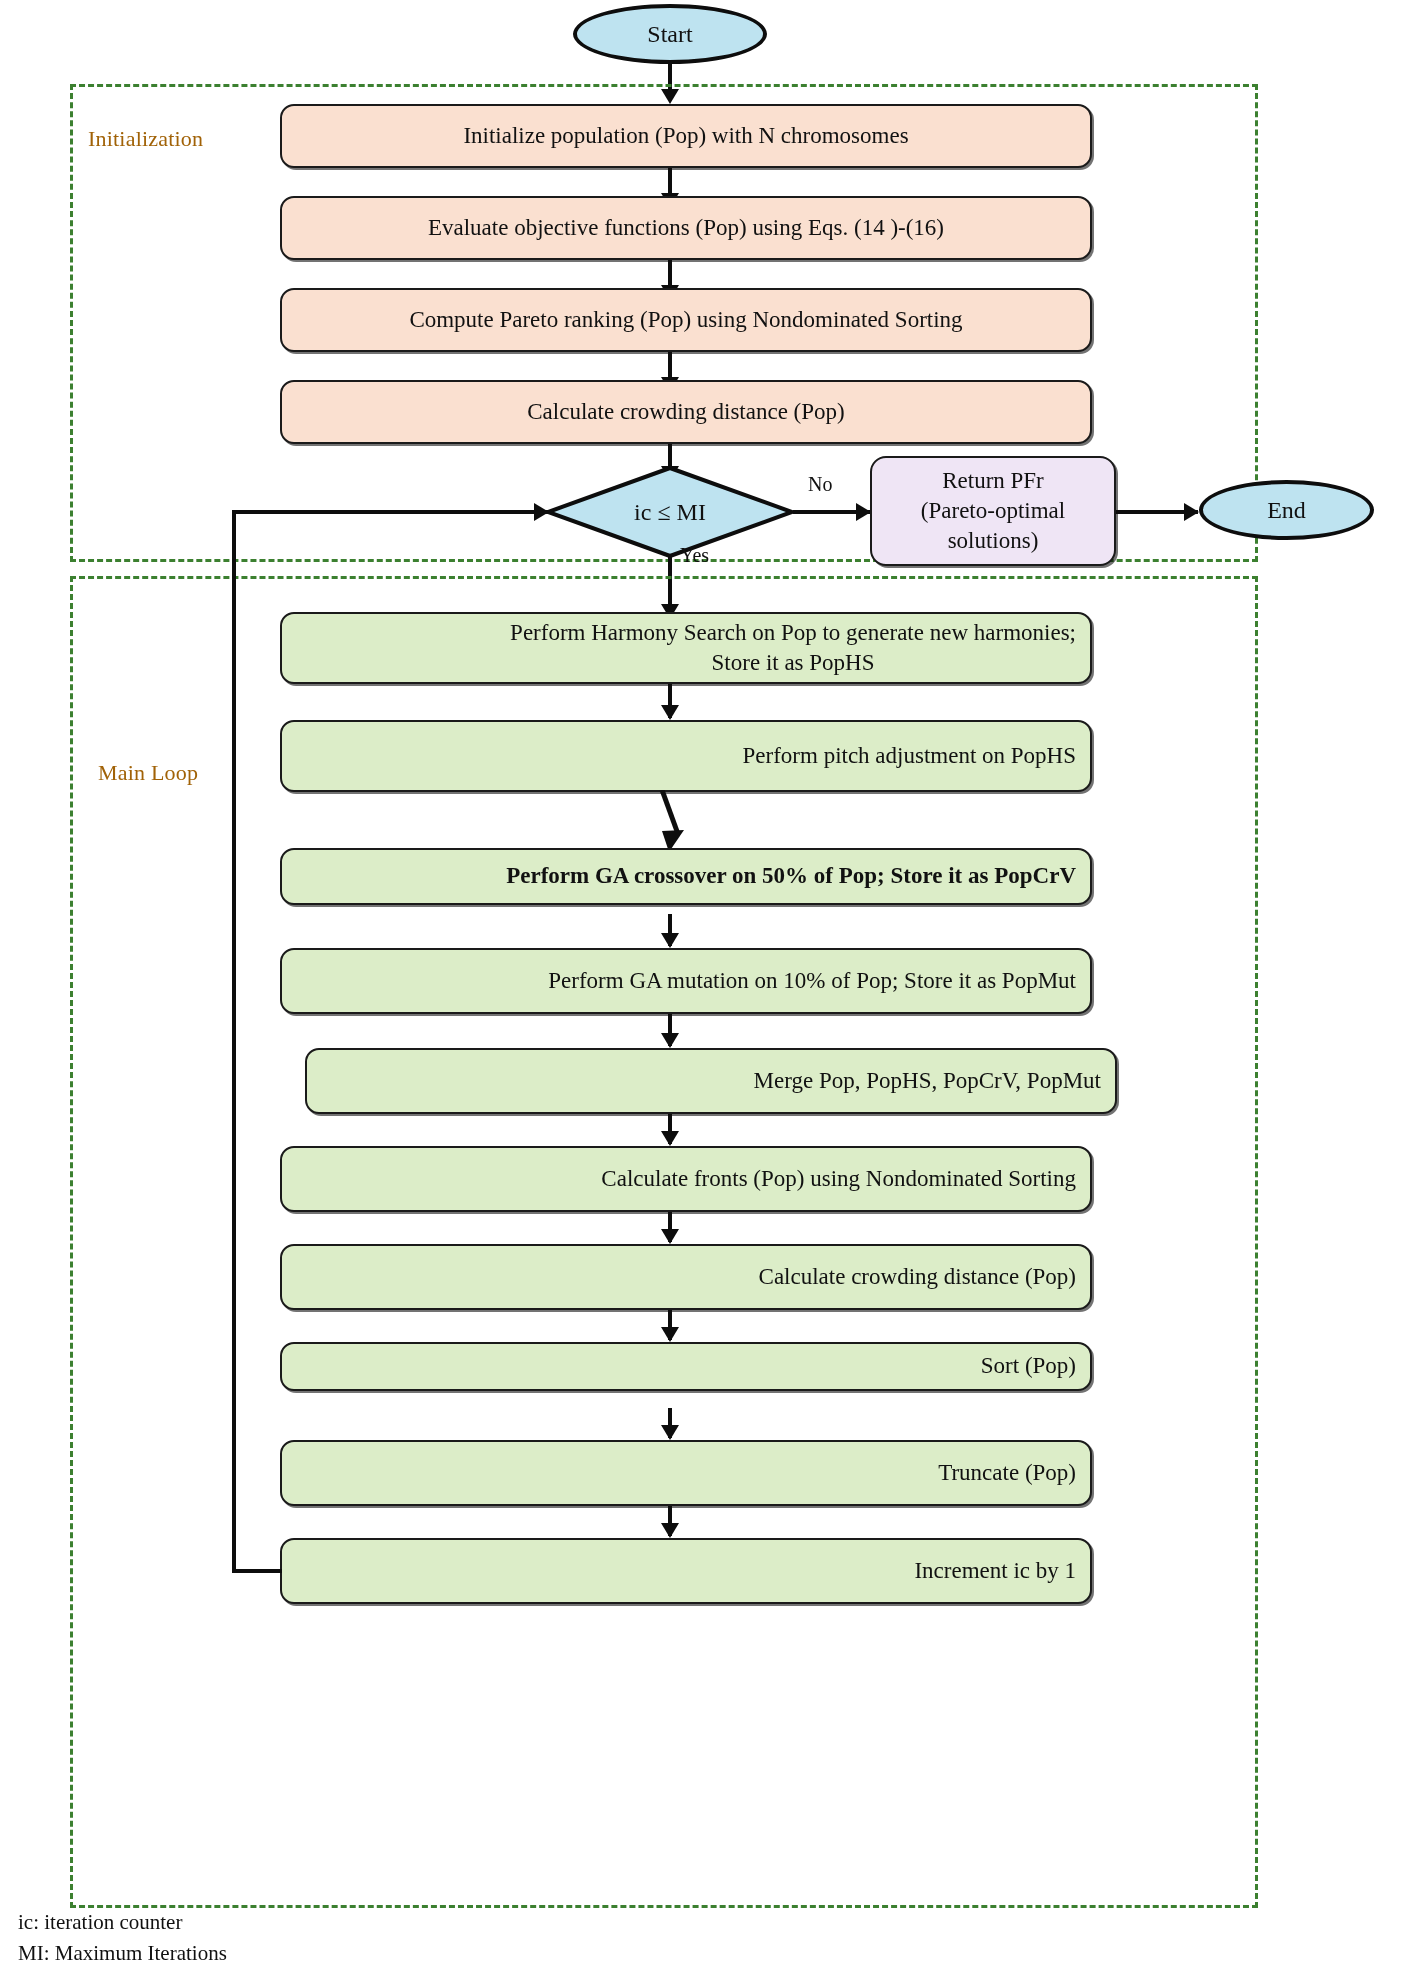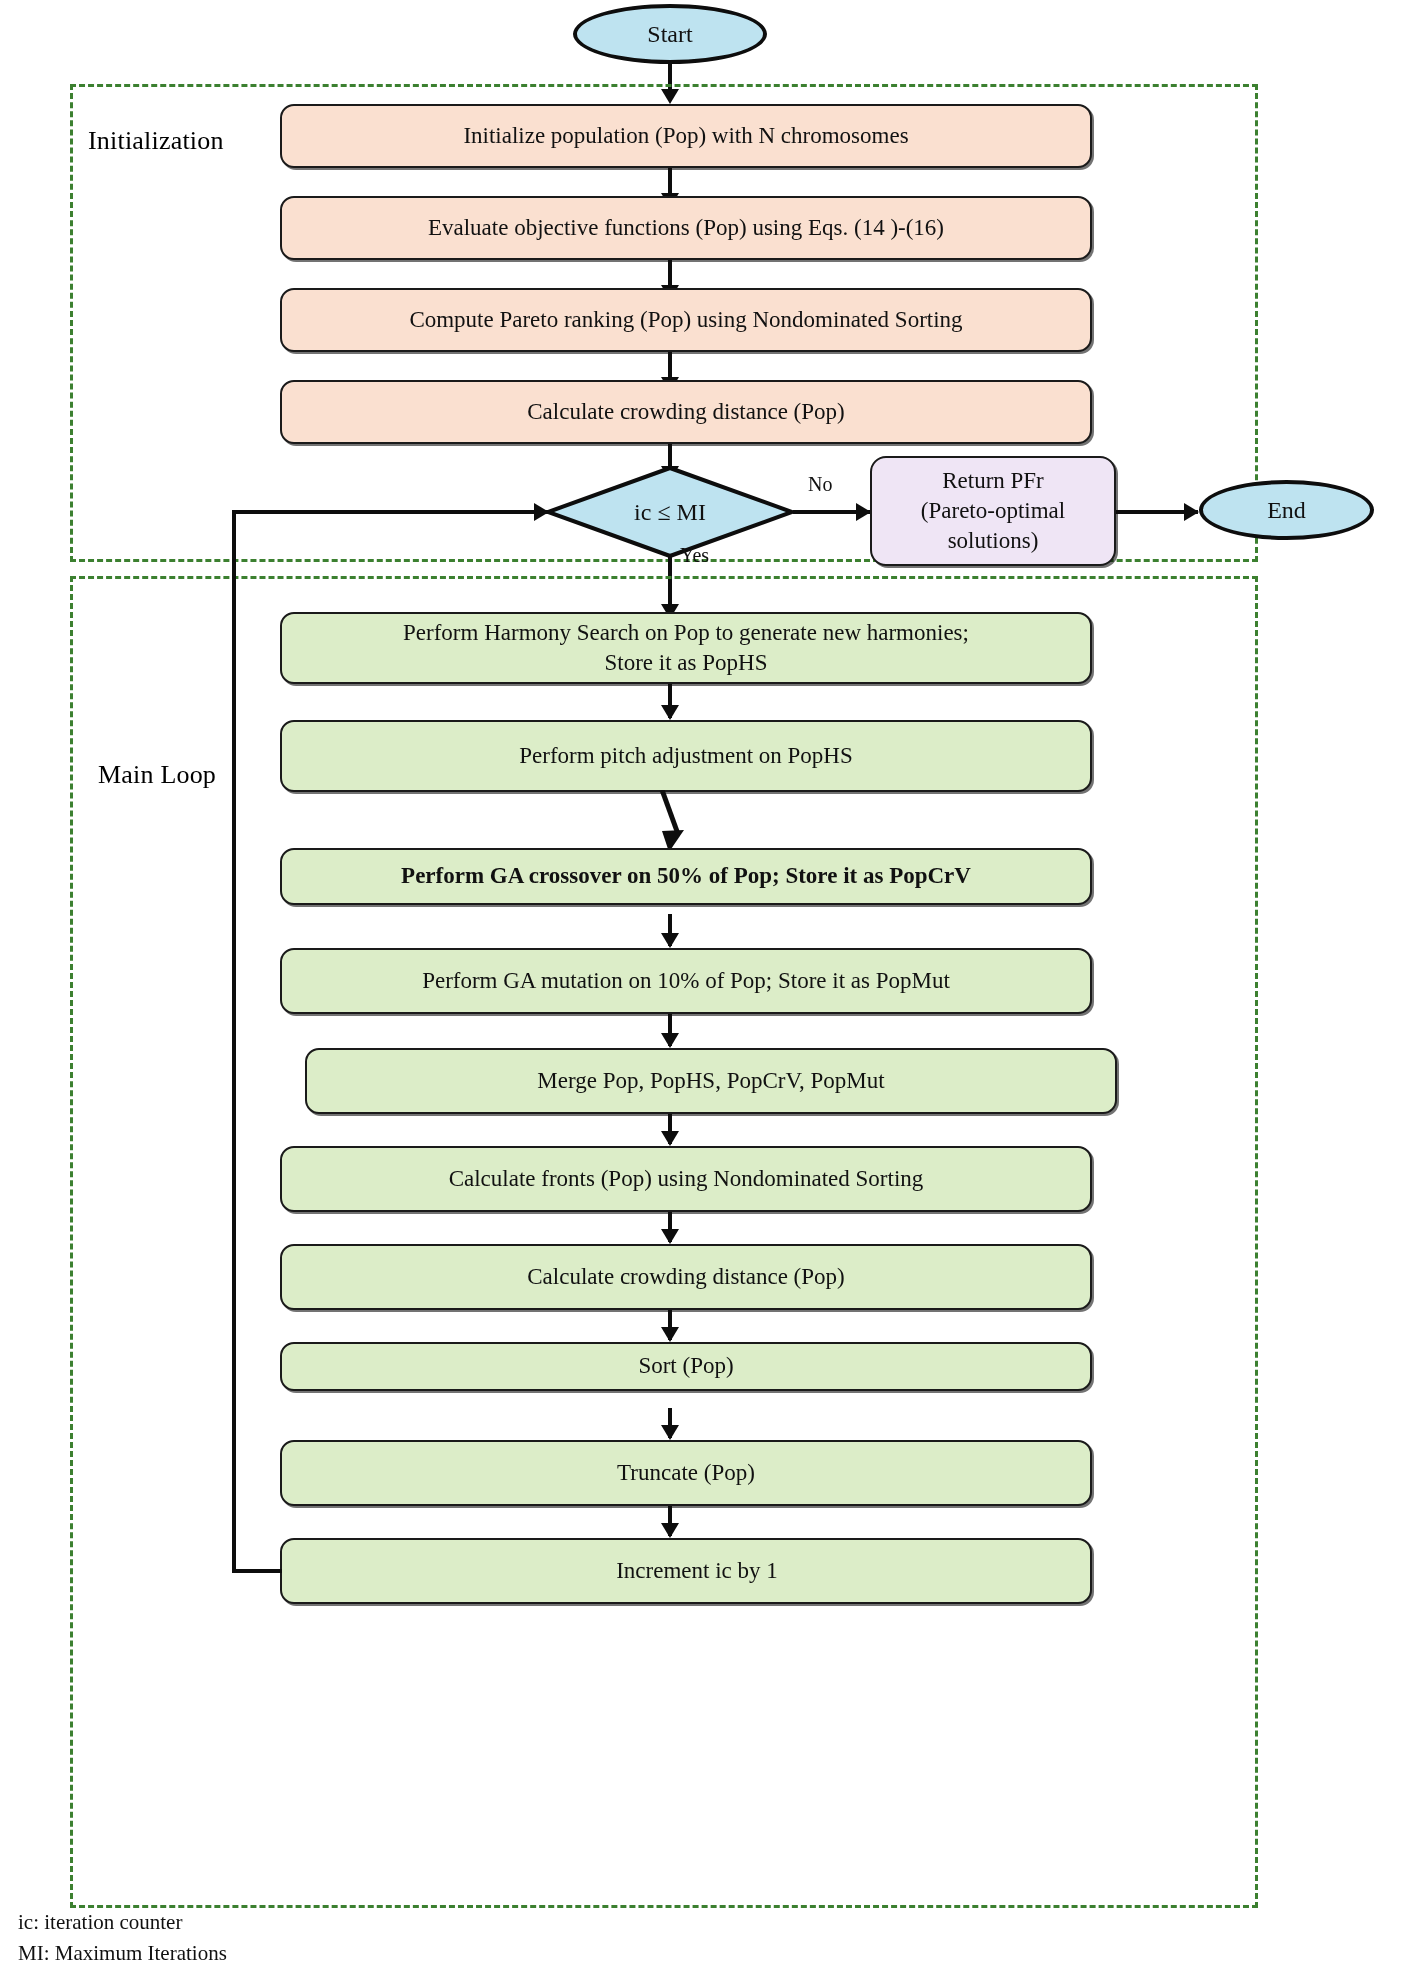--- a/index.html
+++ b/index.html
@@ -18,22 +18,22 @@
 
   
   .group-frame{
     position:absolute;
     border:3px dashed #3c8030;
     box-sizing:border-box;
     background:transparent;
   }
   .group-label{
     position:absolute;
-    font-size:26px;
-    color:#000000;
+    font-size:22px;
+    color:#a16207;
     white-space:nowrap;
     letter-spacing:.2px;
   }
 
   
   .node{
     position:absolute;
     box-sizing:border-box;
     border:2.5px solid #1a1a1a;
     border-radius:14px;
@@ -41,21 +41,21 @@
     align-items:center;
     justify-content:center;
     text-align:center;
     font-size:23px;
     line-height:1.32;
     padding:4px 14px;
     box-shadow:2px 2px 0 rgba(0,0,0,.55);
     white-space:pre-line;
   }
   .node.peach{background:#fae0d0;}
-  .node.green{background:#dcedc8;}
+  .node.green{background:#dcedc8;justify-content:flex-end;}
   .node.purple{background:#efe5f5;border-radius:16px;}
 
   
   .terminator{
     position:absolute;
     box-sizing:border-box;
     background:#bee3f0;
     border:4px solid #0d0d0d;
     border-radius:50%;
     display:flex;

